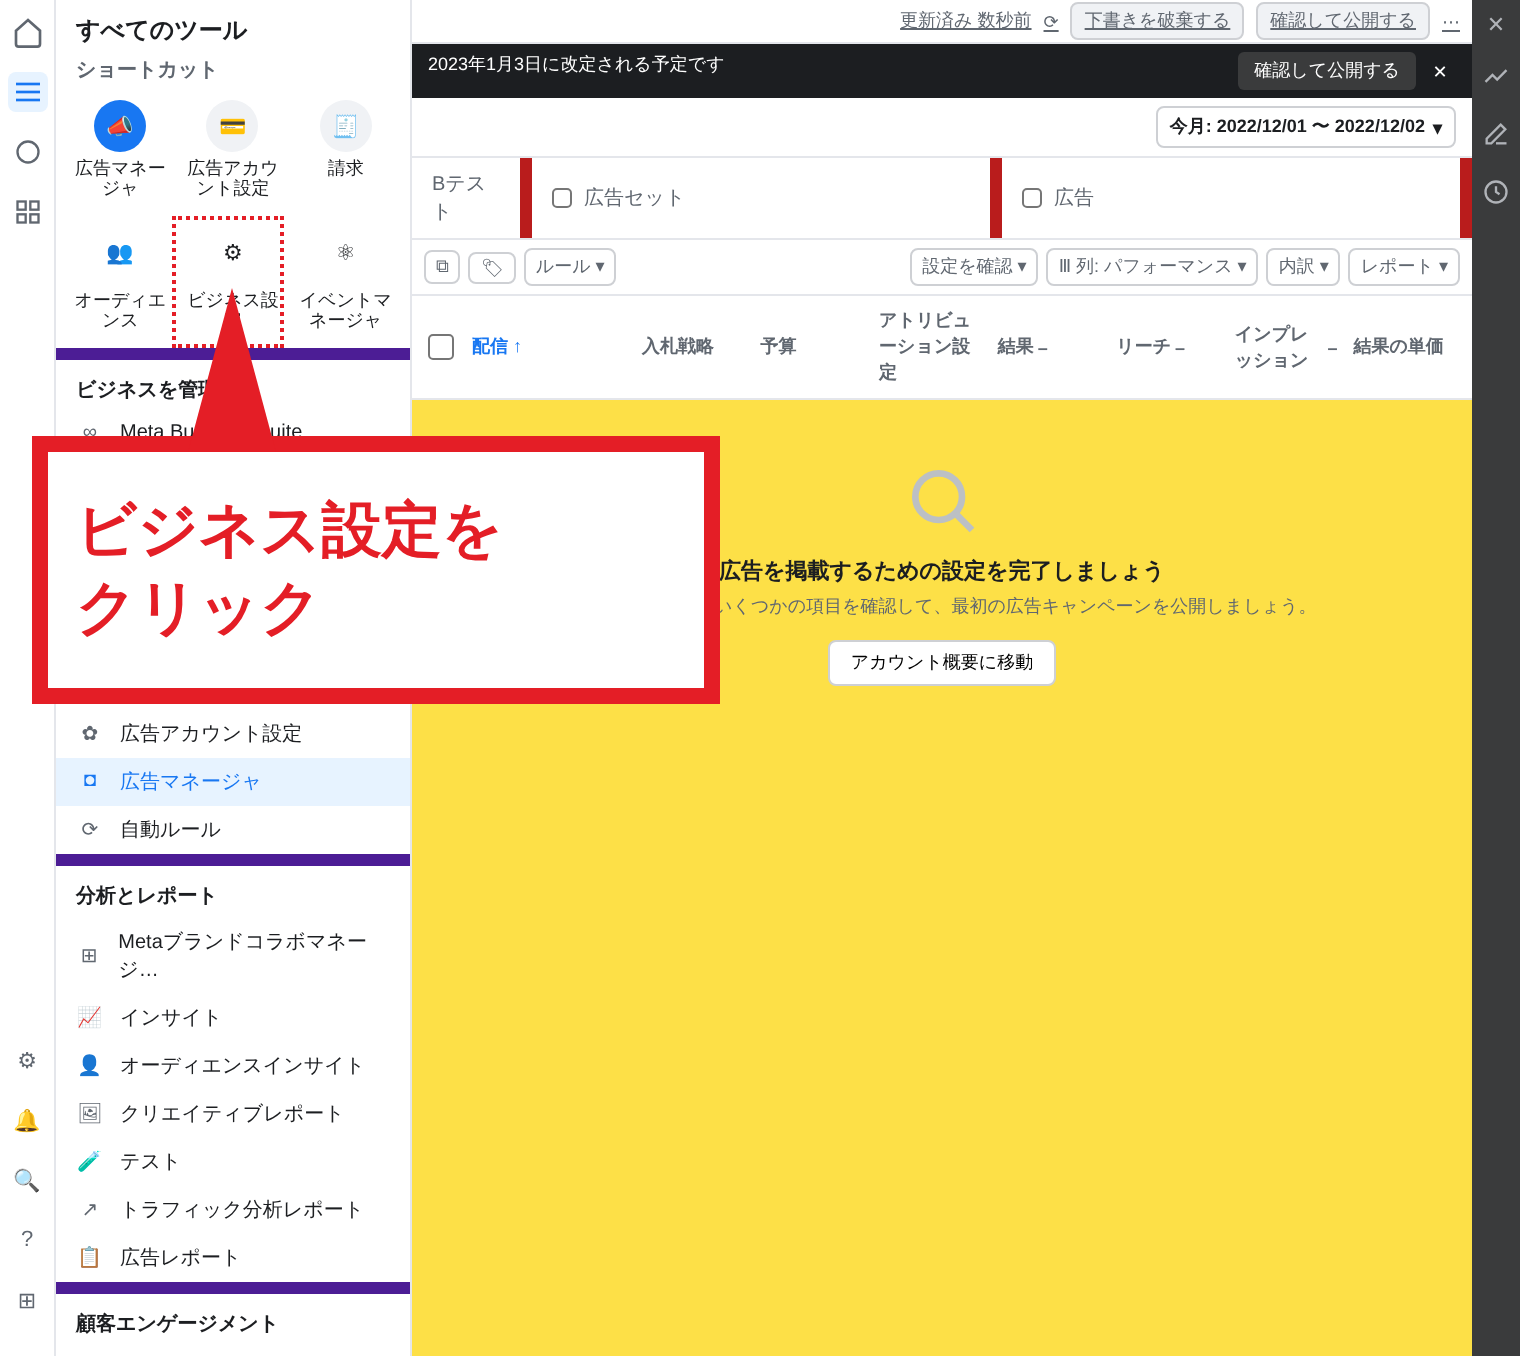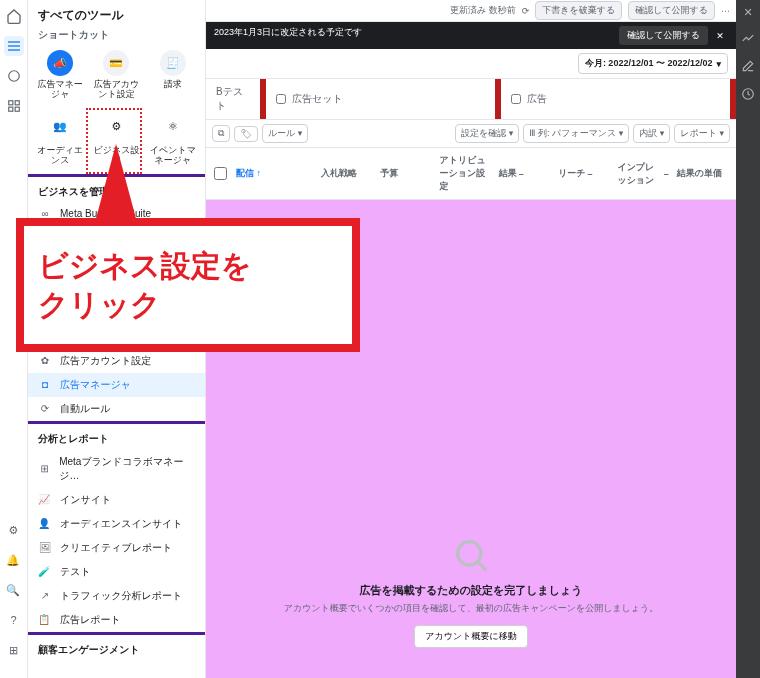--- a/index.html
+++ b/index.html
@@ -73,36 +73,36 @@
     .hl {
       position: absolute;
       top: 0px; bottom: 0;
       left: 58px; width: 56px;
       border: 2px dotted #e41e26;
       pointer-events: none;
     }
 
     .section-head {
       font-size: 10px; font-weight: 700; color: #1c1e21;
-      padding: 8px 10px 4px; border-top: 3px solid #4c1d95;
+      padding: 8px 10px 4px; border-top: 6px solid #4c1d95;
     }
     .menu-item {
       display: flex; align-items: center; gap: 8px;
       padding: 5px 10px; cursor: pointer; font-size: 10px;
     }
     .menu-item.active { background: #e7f3ff; color: #1877f2; }
     .menu-item .mi-icon { width: 14px; text-align: center; color: #606770; }
     .menu-item.active .mi-icon { color: #1877f2; }
 
     
     .main { flex: 1; display: flex; flex-direction: column; background: #f5f6f7; }
     .topbar {
       height: 22px; background: #fff; border-bottom: 1px solid #e4e6eb;
       display: flex; align-items: center; justify-content: flex-end;
-      padding: 0 6px; gap: 6px; font-size: 9px; color: #606770;
+      padding: 0 6px; gap: 6px; font-size: 9px; color: #606770; text-decoration: underline;
     }
     .tbtn {
       border: 1px solid #ced0d4; border-radius: 4px; padding: 2px 6px;
       background: #fff; cursor: pointer; font-size: 9px; color: #606770;
     }
     .tbtn.gray { background: #f0f2f5; }
 
     .notice {
       background: #1c1e21; color: #fff; display: flex;
       padding: 4px 8px; font-size: 9px;
@@ -160,22 +160,22 @@
       background: #fff; border-bottom: 1px solid #e4e6eb;
       display: flex; padding: 6px 4px; font-size: 9px;
       font-weight: 600; color: #606770;
     }
     .hc { flex: 1; padding: 0 4px; display: flex; align-items: center; gap: 2px; }
     .hc.c1 { flex: 0 0 22px; }
     .hc.c2 { flex: 1.5; color: #1877f2; text-align: right; }
 
     .empty {
       flex: 1; display: flex; flex-direction: column;
-      align-items: center; justify-content: flex-end;
-      padding: 30px 20px; color: #606770; background: #f0abfc;
+      align-items: center; justify-content: flex-start;
+      padding: 30px 20px; color: #606770; background: #fde047;
     }
     .empty svg { width: 40px; height: 40px; color: #bcc0c4; margin-bottom: 8px; }
     .empty-title { font-weight: 600; font-size: 11px; margin-bottom: 4px; color: #1c1e21; }
     .empty-sub { font-size: 9px; margin-bottom: 10px; }
     .empty-btn {
       border: 1px solid #ced0d4; border-radius: 4px;
       padding: 4px 10px; background: #fff; font-size: 9px;
       cursor: pointer;
     }
 

